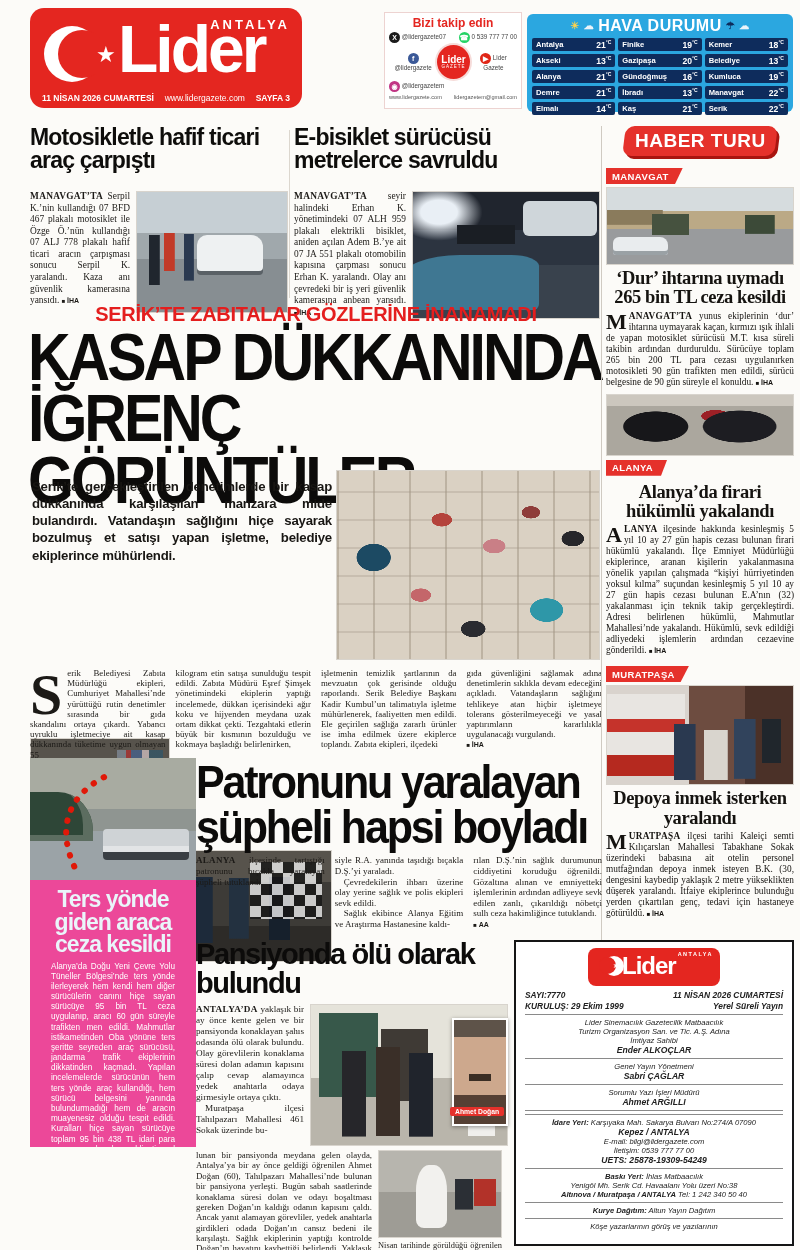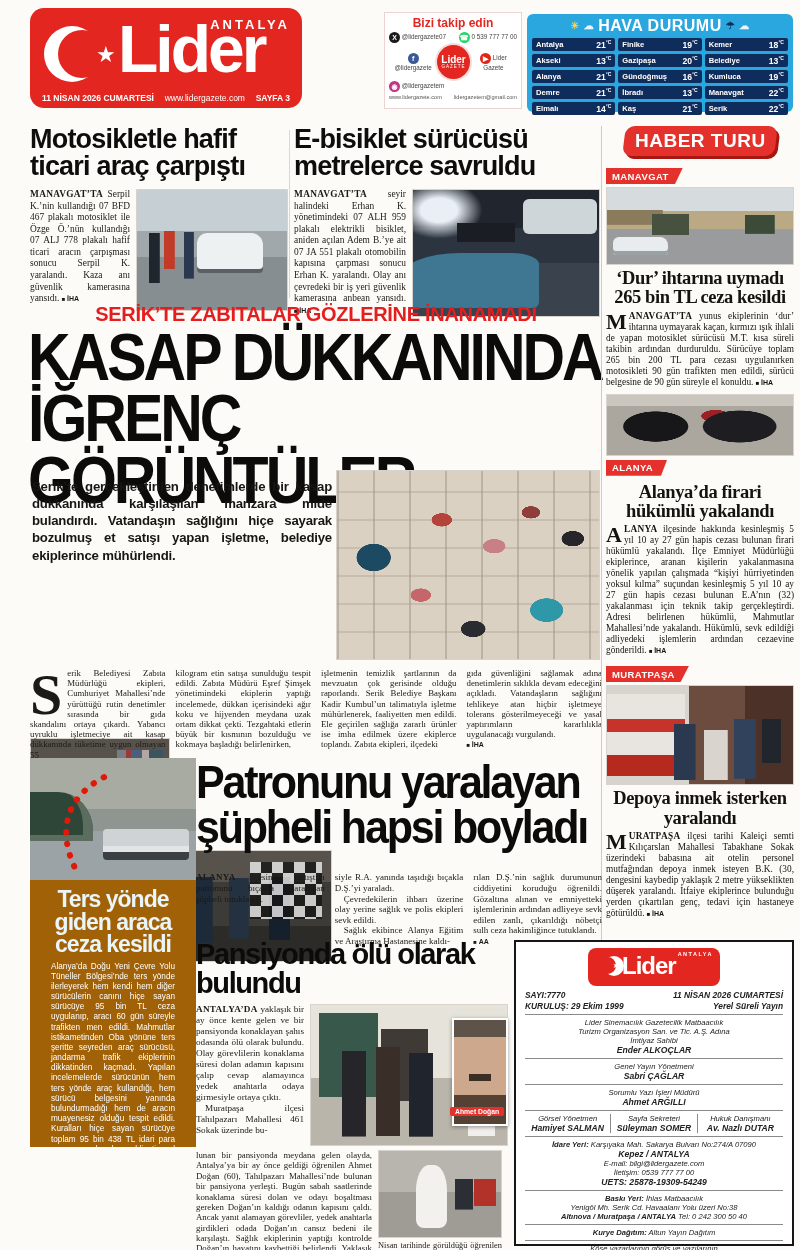--- a/index.html
+++ b/index.html
@@ -103,21 +103,21 @@
   .a-title{font-weight:900;letter-spacing:-.8px;line-height:1.0;color:#0e0d0b;}
   .bodytxt{font-family:"Liberation Serif",serif;font-size:9.4px;line-height:1.23;text-align:justify;color:#1c1a17;}
   .lead{font-weight:700;letter-spacing:.3px;}
   .src{font-family:"Liberation Sans",sans-serif;font-weight:700;font-size:7px;white-space:nowrap;}
   .src::before{content:"■ ";font-size:6px;}
   .drop{float:left;font-family:"Liberation Serif",serif;font-weight:700;font-size:33px;line-height:.78;padding:3px 3px 0 0;}
   .drop-big{font-size:58px;line-height:.8;padding:4px 5px 0 0;}
   
   .art1{left:30px;top:126px;width:258px;}
   .art2{left:294px;top:126px;width:306px;}
-  .art-title{font-size:27px;margin-bottom:9px;}
+  .art-title{font-size:23px;margin-bottom:19px;}
   .art-flex{display:flex;gap:6px;}
   
   .kicker{left:30px;top:303px;width:572px;text-align:center;color:#e41e1e;font-size:20px;font-weight:900;letter-spacing:-.3px;}
   .headline{left:28px;top:327px;width:574px;font-size:59px;font-weight:900;letter-spacing:-3px;line-height:.93;color:#0c0b0a;transform:scaleY(1.12);transform-origin:top left;}
   .lede{left:32px;top:478px;width:300px;font-size:13.2px;font-weight:700;line-height:1.3;letter-spacing:-.2px;color:#181613;text-align:justify;}
   .main-cols{left:30px;top:668px;width:572px;display:flex;gap:10px;}
   .main-cols .c{flex:1;font-size:8.8px;line-height:1.16;}
   
   .rcol{left:606px;top:124px;width:188px;}
   .ht-banner{background:#e5312b;border-radius:9px;width:152px;margin:2px auto 8px;padding:4px 0;text-align:center;transform:skewX(-7deg);box-shadow:3px 3px 0 #a91510;}
@@ -125,25 +125,25 @@
   .rlabel{display:inline-block;background:#e5312b;color:#fff;font-size:9.5px;font-weight:900;letter-spacing:.4px;
           padding:2.5px 14px 2.5px 6px;clip-path:polygon(0 0,100% 0,90% 100%,0 100%);margin:4px 0 3px;}
   .rtitle{font-family:"Liberation Serif",serif;font-weight:700;font-size:18.5px;line-height:1.05;text-align:center;letter-spacing:-.4px;margin:4px 0 3px;}
   .rbody{font-family:"Liberation Serif",serif;font-size:9.3px;line-height:1.18;text-align:justify;margin-bottom:6px;}
   .rbody .drop{font-size:22px;line-height:.8;padding:2px 2px 0 0;}
   .vrule{left:601px;top:126px;width:1px;height:822px;background:#cfcac2;}
   .vrule2{left:289px;top:130px;width:1px;height:168px;background:#dcd7cf;}
   
   .patron{left:196px;top:760px;width:406px;}
   .patron-title{font-size:43px;font-weight:900;letter-spacing:-2.2px;line-height:.97;transform:scaleY(1.08);transform-origin:top left;color:#0c0b0a;}
-  .patron-cols{display:flex;gap:10px;margin-top:29px;}
+  .patron-cols{display:flex;gap:10px;margin-top:12px;}
   .patron-cols .c{flex:1;font-size:9px;line-height:1.18;}
   .p-ind{text-indent:9px;}
   
-  .ters{left:30px;top:758px;width:166px;height:389px;background:#a16207;overflow:hidden;}
+  .ters{left:30px;top:758px;width:166px;height:389px;background:#ec4899;overflow:hidden;}
   .ters .ph{border:none;}
   .ters-title{color:#eaf5fa;font-size:23px;font-weight:900;letter-spacing:-1px;line-height:.98;text-align:center;margin:8px 4px 6px;}
   .ters-body{color:#fff;font-size:8.2px;line-height:1.24;text-align:justify;padding:0 21px;font-weight:500;}
   .ters-row{display:flex;gap:4px;padding:3px 7px 0;}
   .ters-row .t{width:56px;color:#fff;font-size:8.2px;line-height:1.24;}
   
   .pans{left:196px;top:940px;width:312px;}
   .pans-title{font-size:29px;font-weight:900;letter-spacing:-1.4px;line-height:1;margin-bottom:6px;color:#0c0b0a;}
   .pans-r1{display:flex;gap:6px;}
   .pans-r1 .c{width:108px;font-size:9.2px;line-height:1.2;}
@@ -456,47 +456,33 @@
     <div>
       <div>Genel Yayın Yönetmeni</div>
       <div class="k-name">Sabri ÇAĞLAR</div>
     </div>
     <div class="k-div"></div>
     <div>
       <div>Sorumlu Yazı İşleri Müdürü</div>
       <div class="k-name">Ahmet ARĞILLI</div>
     </div>
     <div class="k-div"></div>
-    <div class="k-3col">
-      <div>
-          <div>Görsel Yönetmen</div>
-          <div class="k-name">Hamiyet SALMAN</div>
-        </div>
-      <div>
-          <div>Sayfa Sekreteri</div>
-          <div class="k-name">Süleyman SOMER</div>
-        </div>
-      <div>
-          <div>Hukuk Danışmanı</div>
-          <div class="k-name">Av. Nazlı DUTAR</div>
-        </div>
-    </div>
     <div class="k-div"></div>
     <div>
       <div><span class="k-b">İdare Yeri:</span> <span>Karşıyaka Mah. Sakarya Bulvarı No:274/A 07090</span></div>
       <div class="k-name">Kepez / ANTALYA</div>
       <div>E-mail: bilgi@lidergazete.com</div>
       <div>İletişim: 0539 777 77 00</div>
       <div class="k-name">UETS: 25878-19309-54249</div>
     </div>
     <div class="k-div"></div>
     <div>
       <div><span class="k-b">Baskı Yeri:</span> <span>İhlas Matbaacılık</span></div>
       <div>Yenigöl Mh. Serik Cd. Havaalanı Yolu üzeri No:38</div>
-      <div><span class="k-b">Altınova / Muratpaşa / ANTALYA</span> <span>Tel: 0 242 300 50 40</span></div>
+      <div><span class="k-b">Altınova / Muratpaşa / ANTALYA</span> <span>Tel: 1 242 340 50 40</span></div>
     </div>
     <div class="k-div"></div>
     <div>
       <span class="k-b">Kurye Dağıtım:</span> <span>Altun Yayın Dağıtım</span>
     </div>
     <div class="k-div"></div>
     <div>
       <div>Köşe yazarlarının görüş ve yazılarının</div>
 
     </div>

